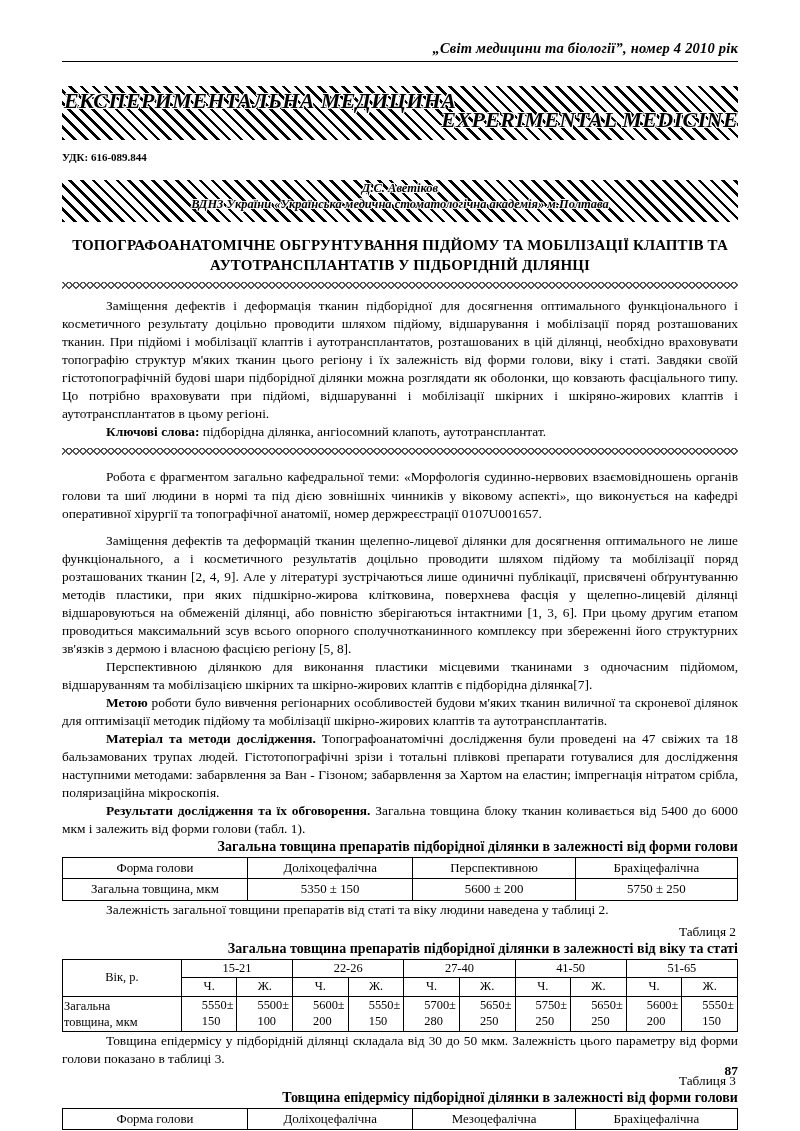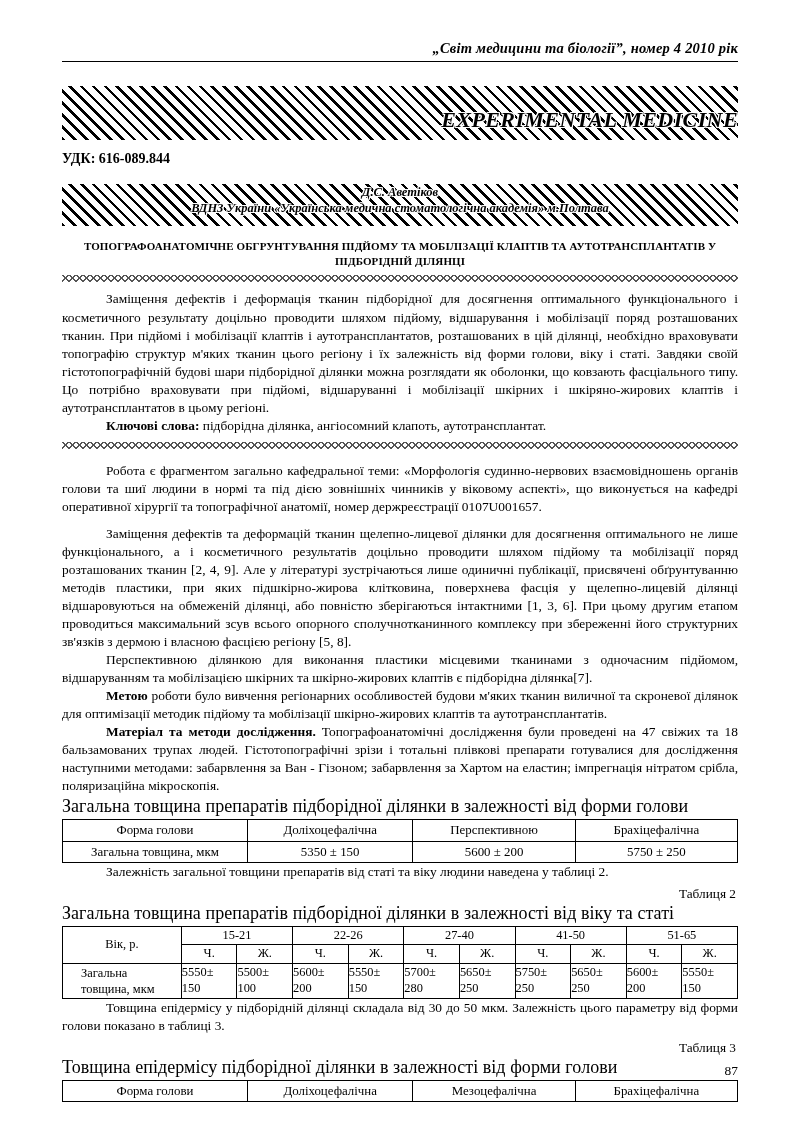--- a/index.html
+++ b/index.html
@@ -98,29 +98,29 @@
   .bl-affil {
     top: 17px;
     font-size: 12.5px;
     text-align: center;
   }
 
   
   .udk {
     margin-top: 11px;
     font-weight: bold;
-    font-size: 14px;
+    font-size: 11px;
   }
 
   
   .art-title {
     margin-top: 13px;
     text-align: center;
     font-weight: bold;
-    font-size: 11px;
+    font-size: 15px;
     line-height: 1.34;
     letter-spacing: .1px;
   }
 
   
   .zig {
     height: 7px;
     margin: 7px 0 4px 0;
     background-repeat: repeat-x;
     background-size: 7px 7px;
@@ -148,23 +148,23 @@
   .gap-sm { height: 9px; }
 
   
   .tbl-num {
     text-align: right;
     font-size: 13.3px;
     margin-top: 5px;
     padding-right: 2px;
   }
   .tbl-cap {
-    text-align: left;
-    font-weight: normal;
-    font-size: 18px;
+    text-align: right;
+    font-weight: bold;
+    font-size: 14px;
     margin: 1px 0 2px 0;
     letter-spacing: .05px;
   }
   table.doc {
     border-collapse: collapse;
     width: 100%;
     font-size: 12.9px;
     table-layout: fixed;
   }
   table.doc td, table.doc th {
@@ -173,47 +173,49 @@
     font-weight: normal;
     padding: 2px 3px;
     line-height: 1.25;
   }
   table.t2 td, table.t2 th {
     padding: 1px 2px;
     font-size: 12.4px;
   }
   table.t2 td.lbl {
     text-align: left;
-    padding-left: 18px;
+    padding-left: 1px;
     line-height: 1.3;
   }
   .t2 td.cellval {
     text-align: left;
-    padding-left: 0;
+    padding-left: 20px;
   }
 
   
   .pageno {
     position: absolute;
     right: 62px;
     top: 1063px;
     font-size: 13.4px;
+    font-weight: bold;
   }
 </style>
 </head>
 <body>
 
 <div class="page">
   <div class="content">
 
     <div class="runhead-rule">
       <div class="runhead">„Світ медицини та біології”, номер 4 2010 рік</div>
     </div>
 
     <div class="banner banner-sec">
+      <div class="bline bl-ukr">ЕКСПЕРИМЕНТАЛЬНА МЕДИЦИНА</div>
       <div class="bline bl-eng">EXPERIMENTAL MEDICINE</div>
     </div>
 
     <div class="udk">УДК: 616-089.844</div>
 
     <div class="banner banner-auth">
       <div class="bline bl-affil">ВДНЗ України «Українська медична стоматологічна академія» м.Полтава</div>
       <div class="bline bl-author">Д.С. Аветіков</div>
     </div>
 
@@ -231,20 +233,21 @@
     <div class="gap-sm"></div>
 
     <p class="body ital">Робота є фрагментом загально кафедральної теми: «Морфологія судинно-нервових взаємовідношень органів голови та шиї людини в нормі та під дією зовнішніх чинників у віковому аспекті», що виконується на кафедрі оперативної хірургії та топографічної анатомії, номер держреєстрації 0107U001657.</p>
 
     <div class="gap-sm"></div>
 
     <p class="body"><b class="lead"></b><span>Заміщення дефектів та деформацій тканин щелепно-лицевої ділянки для досягнення оптимального не лише функціонального, а і косметичного результатів доцільно проводити шляхом підйому та мобілізації поряд розташованих тканин [2, 4, 9]. Але у літературі зустрічаються лише одиничні публікації, присвячені обґрунтуванню методів пластики, при яких підшкірно-жирова клітковина, поверхнева фасція у щелепно-лицевій ділянці відшаровуються на обмеженій ділянці, або повністю зберігаються інтактними [1, 3, 6]. При цьому другим етапом проводиться максимальний зсув всього опорного сполучнотканинного комплексу при збереженні його структурних зв'язків з дермою і власною фасцією регіону [5, 8].</span></p>
     <p class="body"><b class="lead"></b><span>Перспективною ділянкою для виконання пластики місцевими тканинами з одночасним підйомом, відшаруванням та мобілізацією шкірних та шкірно-жирових клаптів є підборідна ділянка[7].</span></p>
     <p class="body"><b class="lead">Метою</b><span> роботи було вивчення регіонарних особливостей будови м'яких тканин виличної та скроневої ділянок для оптимізації методик підйому та мобілізації шкірно-жирових клаптів та аутотрансплантатів.</span></p>
     <p class="body"><b class="lead">Матеріал та методи дослідження.</b><span> Топографоанатомічні дослідження були проведені на 47 свіжих та 18 бальзамованих трупах людей. Гістотопографічні зрізи і тотальні плівкові препарати готувалися для дослідження наступними методами: забарвлення за Ван - Гізоном; забарвлення за Хартом на еластин; імпрегнація нітратом срібла, поляризаційна мікроскопія.</span></p>
+    <p class="body"><b class="lead">Результати дослідження та їх обговорення.</b><span> Загальна товщина блоку тканин коливається від 5400 до 6000 мкм і залежить від форми голови (табл. 1).</span></p>
 
     <div class="tbl-cap">Загальна товщина препаратів підборідної ділянки в залежності від форми голови</div>
     <table class="doc t1">
       <tbody>
           <tr>
         <th style="width:27.5%">Форма голови</th>
         <th style="width:24.5%">Доліхоцефалічна</th>
         <th style="width:24%">Перспективною</th>
         <th style="width:24%">Брахіцефалічна</th>
       </tr>

